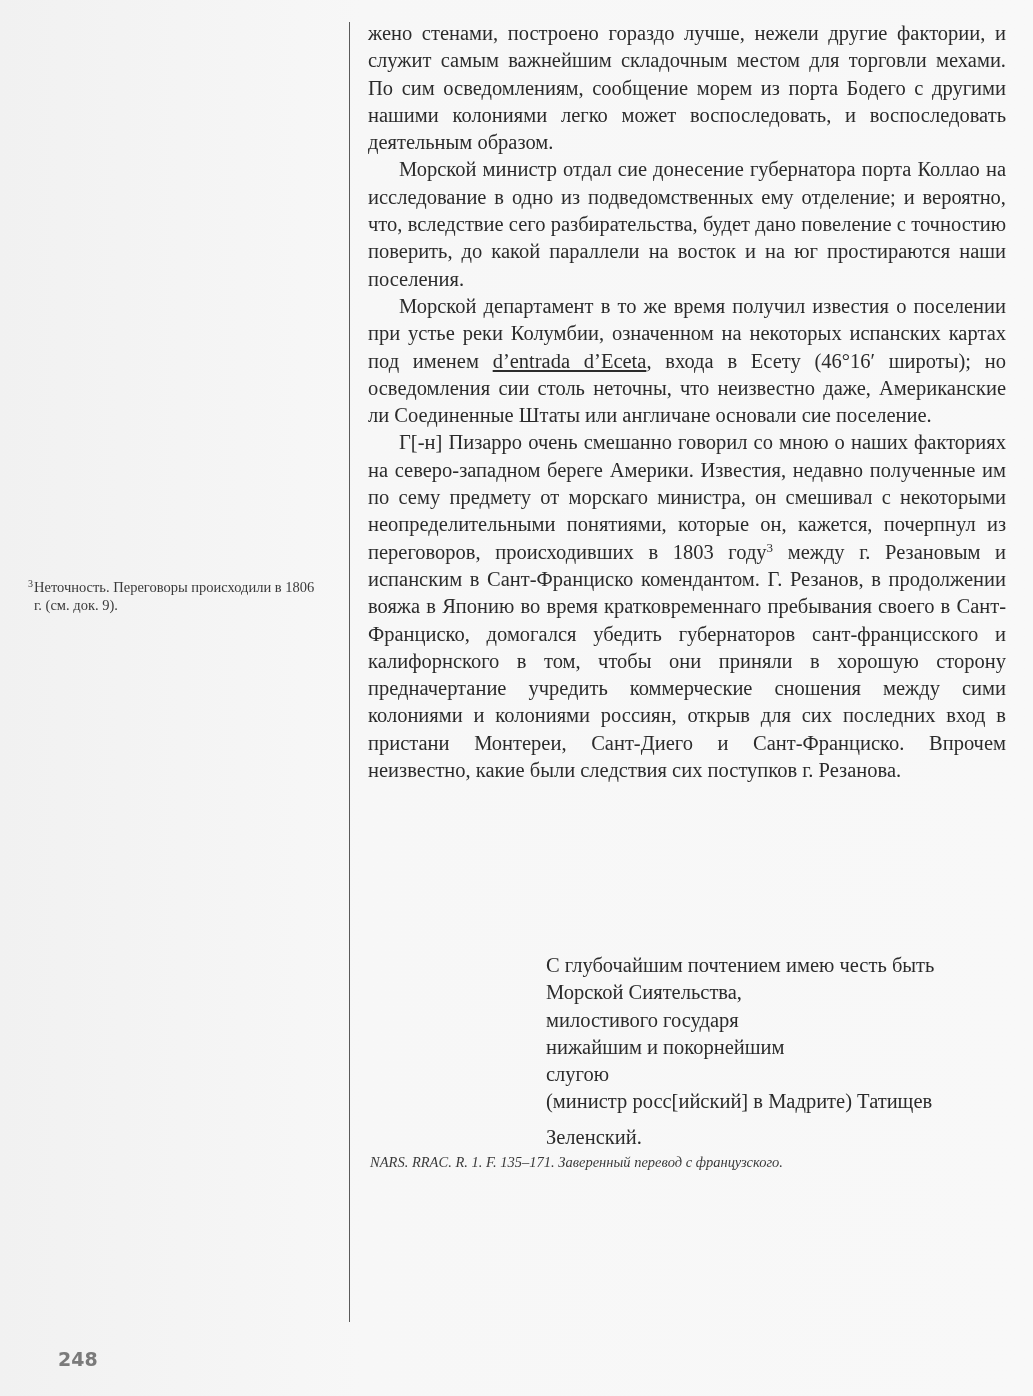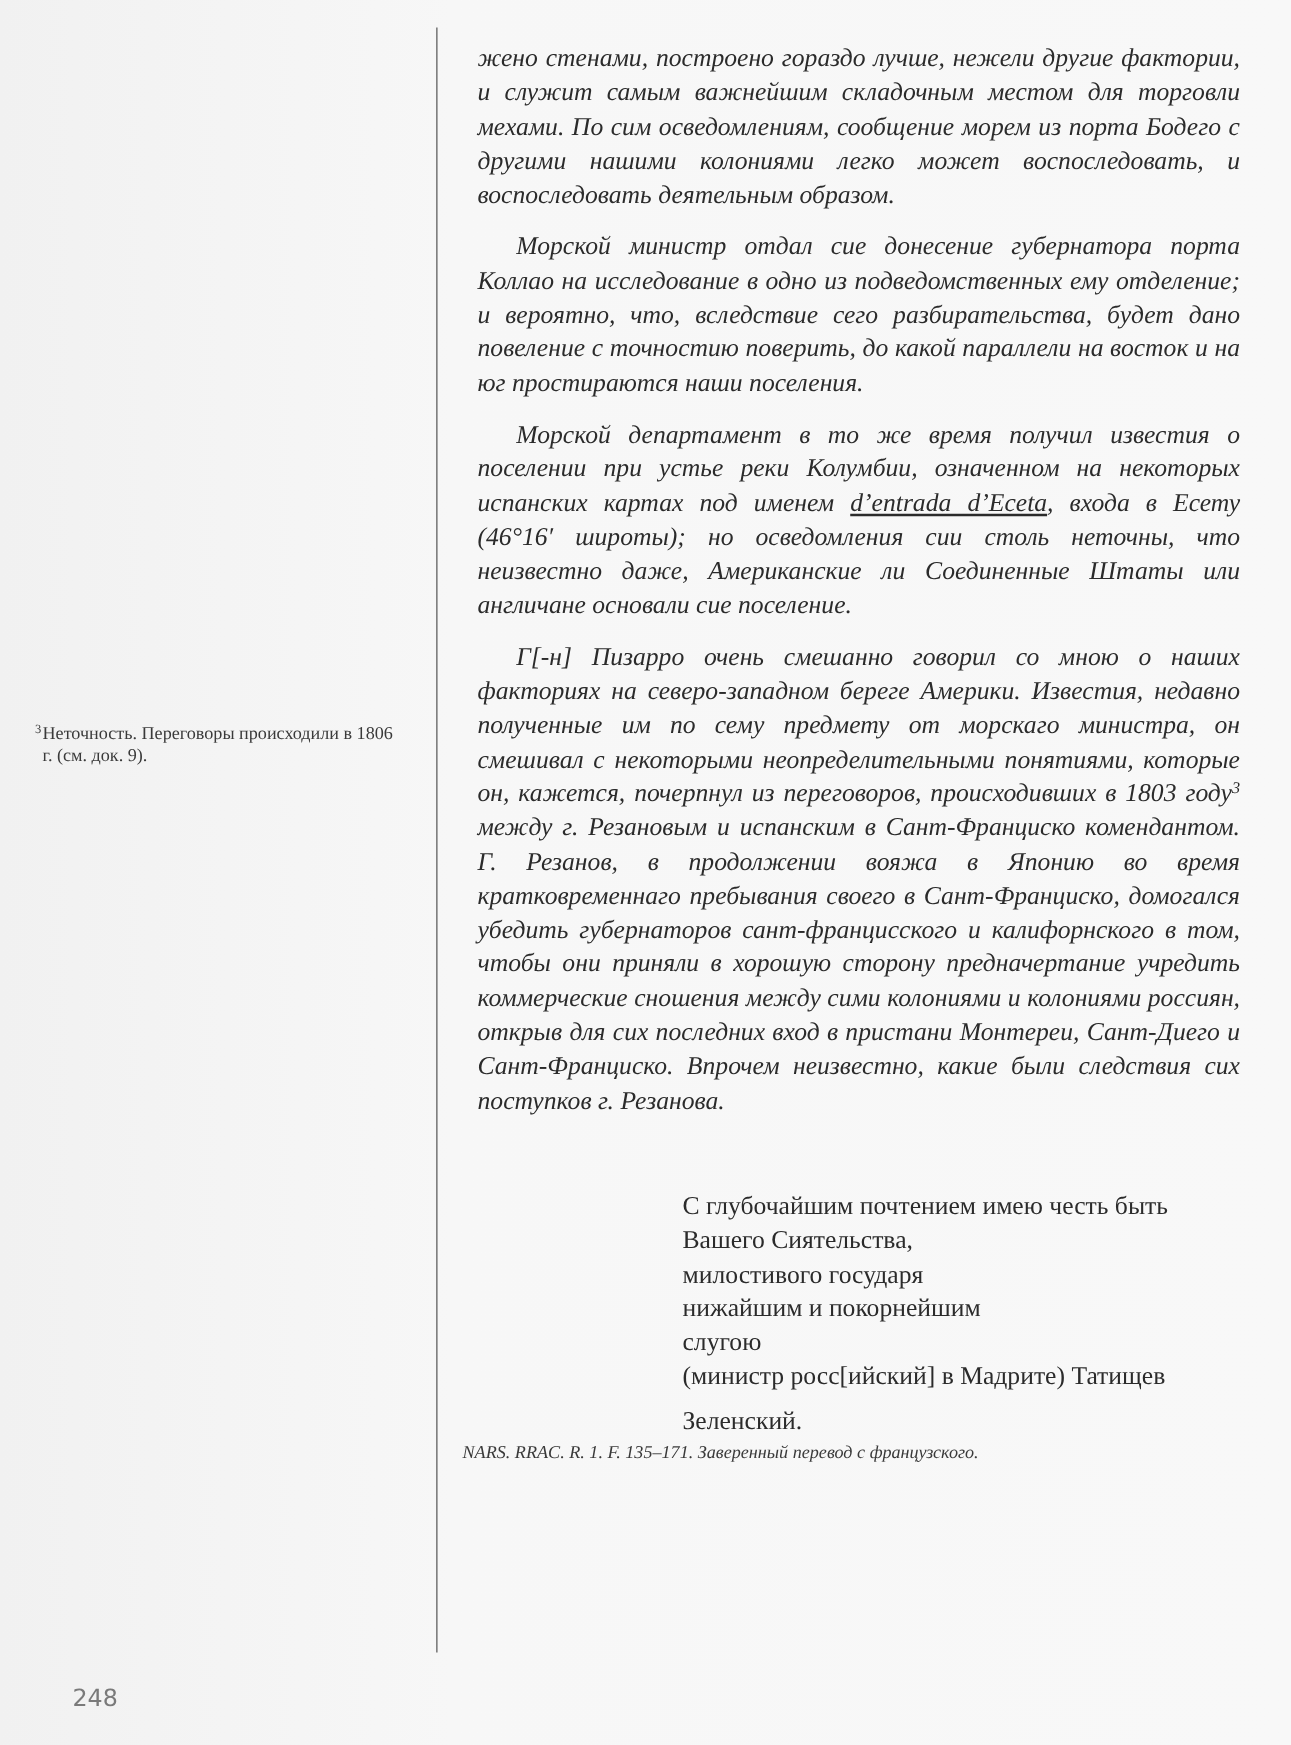--- a/index.html
+++ b/index.html
@@ -16,61 +16,61 @@
   }
   .rule {
     position: absolute; left: 349px; top: 22px; width: 1px; height: 1300px;
     background: #5a5a5a;
   }
   .main {
     position: absolute; left: 368px; top: 20px; width: 638px;
     font-size: 20.5px; line-height: 27.3px;
     text-align: justify;
   }
-  .main p { margin: 14px; text-indent: 0; font-style: italic; }
+  .main p { margin: 0; text-indent: 0; }
   .main p.ind { text-indent: 31px; }
   .u { text-decoration: underline; }
   sup { font-size: 13px; line-height: 0; vertical-align: 7px; }
   .closing {
     position: absolute; left: 546px; top: 952px; width: 480px;
     font-size: 20.5px; line-height: 27.3px; font-family: Liberation Serif, serif;
   }
   .closing div { white-space: nowrap; }
   .closing .last { margin-top: 8px; }
   .source {
     position: absolute; left: 370px; top: 1154px;
     font-size: 14.5px; font-style: italic; color: #3a3a3a; white-space: nowrap;
   }
   .footnote {
     position: absolute; left: 34px; top: 578px; width: 290px;
     font-size: 14.5px; line-height: 18px; color: #3a3a3a;
   }
   .footnote .fn-num { position: absolute; left: -6px; top: -3px; font-size: 10px; }
   .page-num {
     position: absolute; left: 58px; top: 1348px;
-    font-family: "DejaVu Sans", sans-serif; font-weight: normal;
+    font-family: "DejaVu Sans", sans-serif; font-weight: bold;
     font-size: 19px; color: #7a7a7a;
   }
 </style>
 </head>
 <body>
 
 <div class="page-bg"></div>
 <div class="rule"></div>
 
 <div class="main">
   <p>жено стенами, построено гораздо лучше, нежели другие фактории, и служит самым важнейшим складочным местом для торговли мехами. По сим осведомлениям, сообщение морем из порта Бодего с другими нашими колониями легко может воспоследовать, и воспоследовать деятельным образом.</p>
   <p class="ind">Морской министр отдал сие донесение губернатора порта Коллао на исследование в одно из подведомственных ему отделение; и вероятно, что, вследствие сего разбирательства, будет дано повеление с точностию поверить, до какой параллели на восток и на юг простираются наши поселения.</p>
   <p class="ind"><span>Морской департамент в то же время получил известия о поселении при устье реки Колумбии, означенном на некоторых испанских картах под именем </span><span class="u">d’entrada d’Eceta</span><span>, входа в Есету (46°16′ широты); но осведомления сии столь неточны, что неизвестно даже, Американские ли Соединенные Штаты или англичане основали сие поселение.</span></p>
   <p class="ind"><span>Г[-н] Пизарро очень смешанно говорил со мною о наших факториях на северо-западном береге Америки. Известия, недавно полученные им по сему предмету от морскаго министра, он смешивал с некоторыми неопределительными понятиями, которые он, кажется, почерпнул из переговоров, происходивших в 1803 году</span><sup>3</sup><span> между г. Резановым и испанским в Сант-Франциско комендантом. Г. Резанов, в продолжении вояжа в Японию во время кратковременнаго пребывания своего в Сант-Франциско, домогался убедить губернаторов сант-францисского и калифорнского в том, чтобы они приняли в хорошую сторону предначертание учредить коммерческие сношения между сими колониями и колониями россиян, открыв для сих последних вход в пристани Монтереи, Сант-Диего и Сант-Франциско. Впрочем неизвестно, какие были следствия сих поступков г. Резанова.</span></p>
 </div>
 
 <div class="closing">
   <div>С глубочайшим почтением имею честь быть</div>
-  <div>Вашего Сиятельства,</div>
+  <div>Морской Сиятельства,</div>
   <div>милостивого государя</div>
   <div>нижайшим и покорнейшим</div>
   <div>слугою</div>
   <div>(министр росс[ийский] в Мадрите) Татищев</div>
   <div class="last">Зеленский.</div>
 </div>
 
 <div class="source">NARS. RRAC. R. 1. F. 135–171. Заверенный перевод с французского.</div>
 
 <div class="footnote">

